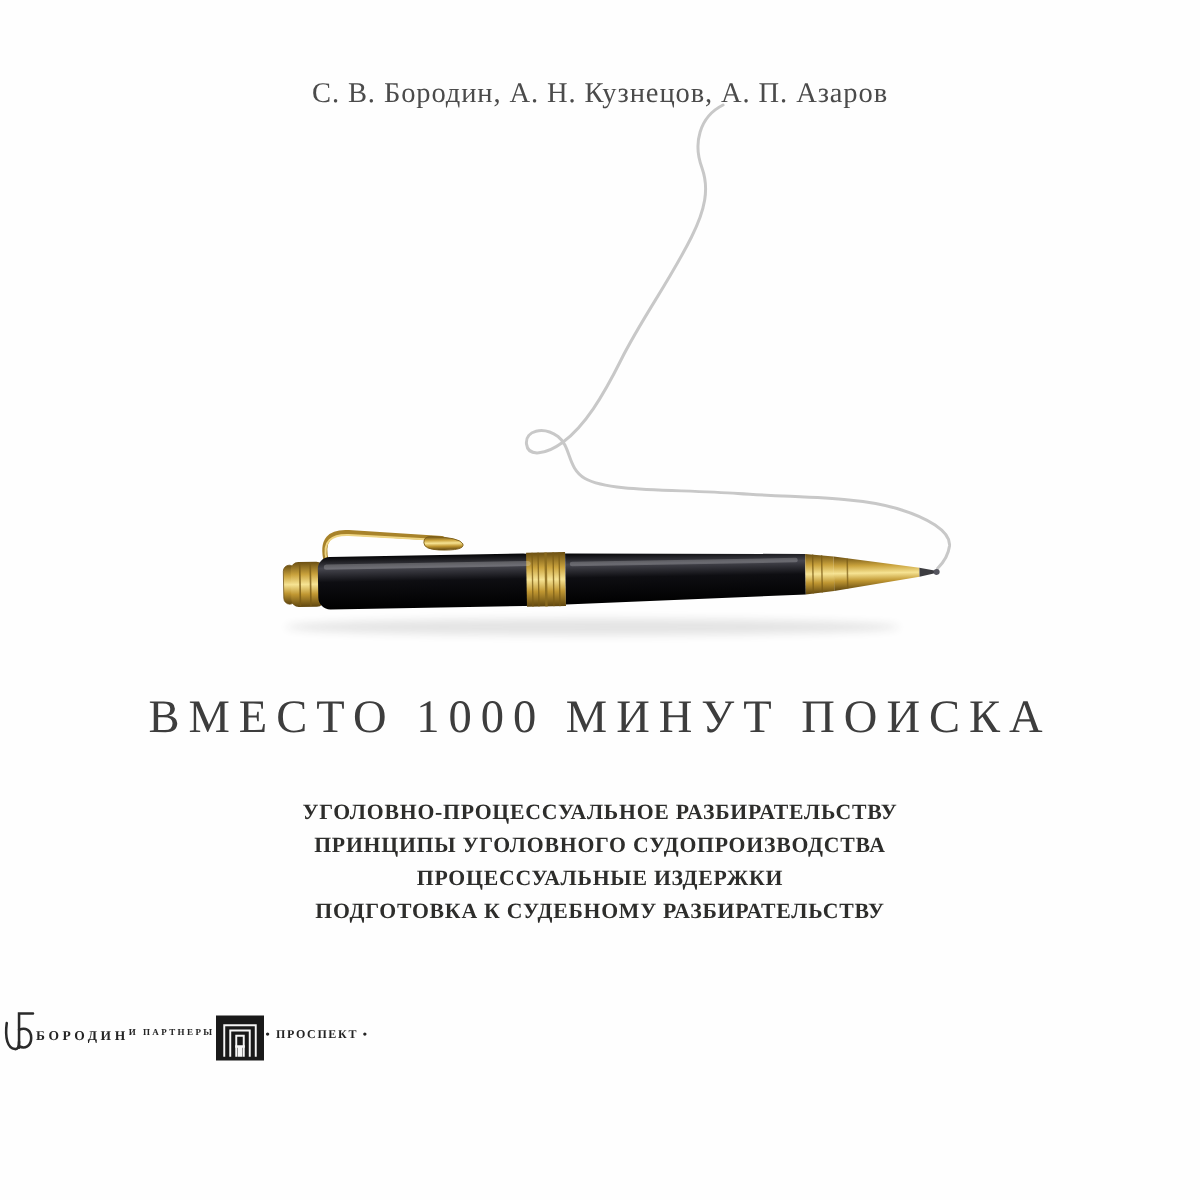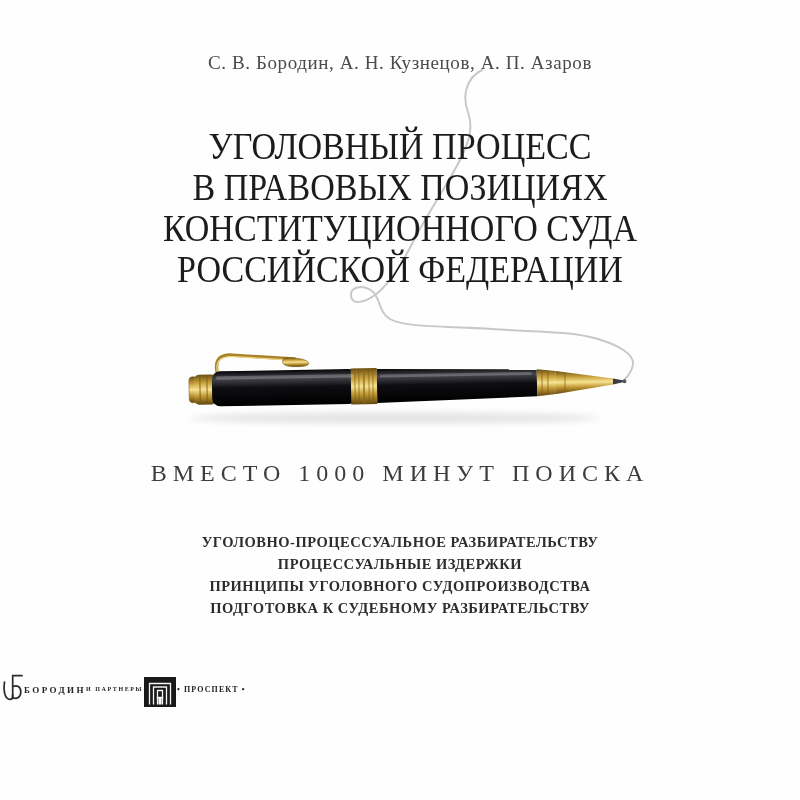--- a/index.html
+++ b/index.html
@@ -31,21 +31,21 @@
     white-space:nowrap;
   }
 
   .thread{position:absolute;left:0;top:0;width:800px;height:800px;z-index:1;}
 
   .pen{position:absolute;left:185px;top:346px;width:450px;height:84px;z-index:4;}
 
   .tagline{
     position:absolute;top:460px;left:0;width:100%;
     text-align:center;z-index:2;
-    font-size:24px;letter-spacing:6px;
+    font-size:31px;letter-spacing:6px;
     color:var(--c-tagline,#3d3d3d);
     white-space:nowrap;
   }
 
   .topics{
     position:absolute;top:531px;left:0;width:100%;
     text-align:center;z-index:2;
     color:var(--c-topics,#2d2d2b);
   }
   .topic-line{
@@ -88,26 +88,20 @@
              C 350 287 362 284 372 291
              C 381 298 378 312 390 319
              C 406 328 448 326 492 329
              C 534 332 572 331 598 339
              C 618 345 634 354 633 364
              C 632 372 627 377 625 379" stroke="#c8c8c8" stroke-width="2" fill="none" stroke-linecap="round"></path>
   </svg>
 
   <div class="authors">С. В. Бородин, А. Н. Кузнецов, А. П. Азаров</div>
 
-  <div class="title">
-    <div class="title-line">УГОЛОВНЫЙ ПРОЦЕСС</div>
-    <div class="title-line">В ПРАВОВЫХ ПОЗИЦИЯХ</div>
-    <div class="title-line">КОНСТИТУЦИОННОГО СУДА</div>
-    <div class="title-line">РОССИЙСКОЙ ФЕДЕРАЦИИ</div>
-  </div>
 
   <svg class="pen" viewBox="0 0 450 84" aria-hidden="true">
     <defs>
       <linearGradient id="gold" x1="0" y1="0" x2="0" y2="1">
         <stop offset="0" stop-color="#6b4f12"></stop>
         <stop offset="0.28" stop-color="#caa33d"></stop>
         <stop offset="0.5" stop-color="#f6e393"></stop>
         <stop offset="0.72" stop-color="#c09732"></stop>
         <stop offset="1" stop-color="#5f460f"></stop>
       </linearGradient>
@@ -158,22 +152,22 @@
 
       <rect x="31" y="27" width="138" height="3.4" rx="1.7" fill="#ffffff" opacity="0.22"></rect>
       <rect x="195" y="28" width="152" height="3" rx="1.5" fill="#ffffff" opacity="0.2"></rect>
     </g>
   </svg>
 
   <div class="tagline">ВМЕСТО 1000 МИНУТ ПОИСКА</div>
 
   <div class="topics">
     <div class="topic-line">УГОЛОВНО-ПРОЦЕССУАЛЬНОЕ РАЗБИРАТЕЛЬСТВУ</div>
+    <div class="topic-line">ПРИНЦИПЫ УГОЛОВНОГО СУДОПРОИЗВОДСТВА</div>
     <div class="topic-line">ПРОЦЕССУАЛЬНЫЕ ИЗДЕРЖКИ</div>
-    <div class="topic-line">ПРИНЦИПЫ УГОЛОВНОГО СУДОПРОИЗВОДСТВА</div>
     <div class="topic-line">ПОДГОТОВКА К СУДЕБНОМУ РАЗБИРАТЕЛЬСТВУ</div>
   </div>
 
   <div class="publishers">
 
     <svg class="borodin-monogram" viewBox="0 0 24 30" aria-hidden="true">
       <g fill="none" stroke="#2a2a2a" stroke-width="1.7" stroke-linecap="round">
         <path d="M 4.5 9 C 3.2 19 5 25.8 10 26.4 C 12 26.6 12.7 24.8 12.7 21.5"></path>
         <path d="M 22 2.7 L 12.7 2.7 L 12.7 25.5"></path>
         <path d="M 12.7 13.5 C 17 11.8 20.8 13.6 20.8 19 C 20.8 24.4 16.5 26.6 12.7 24.4"></path>

